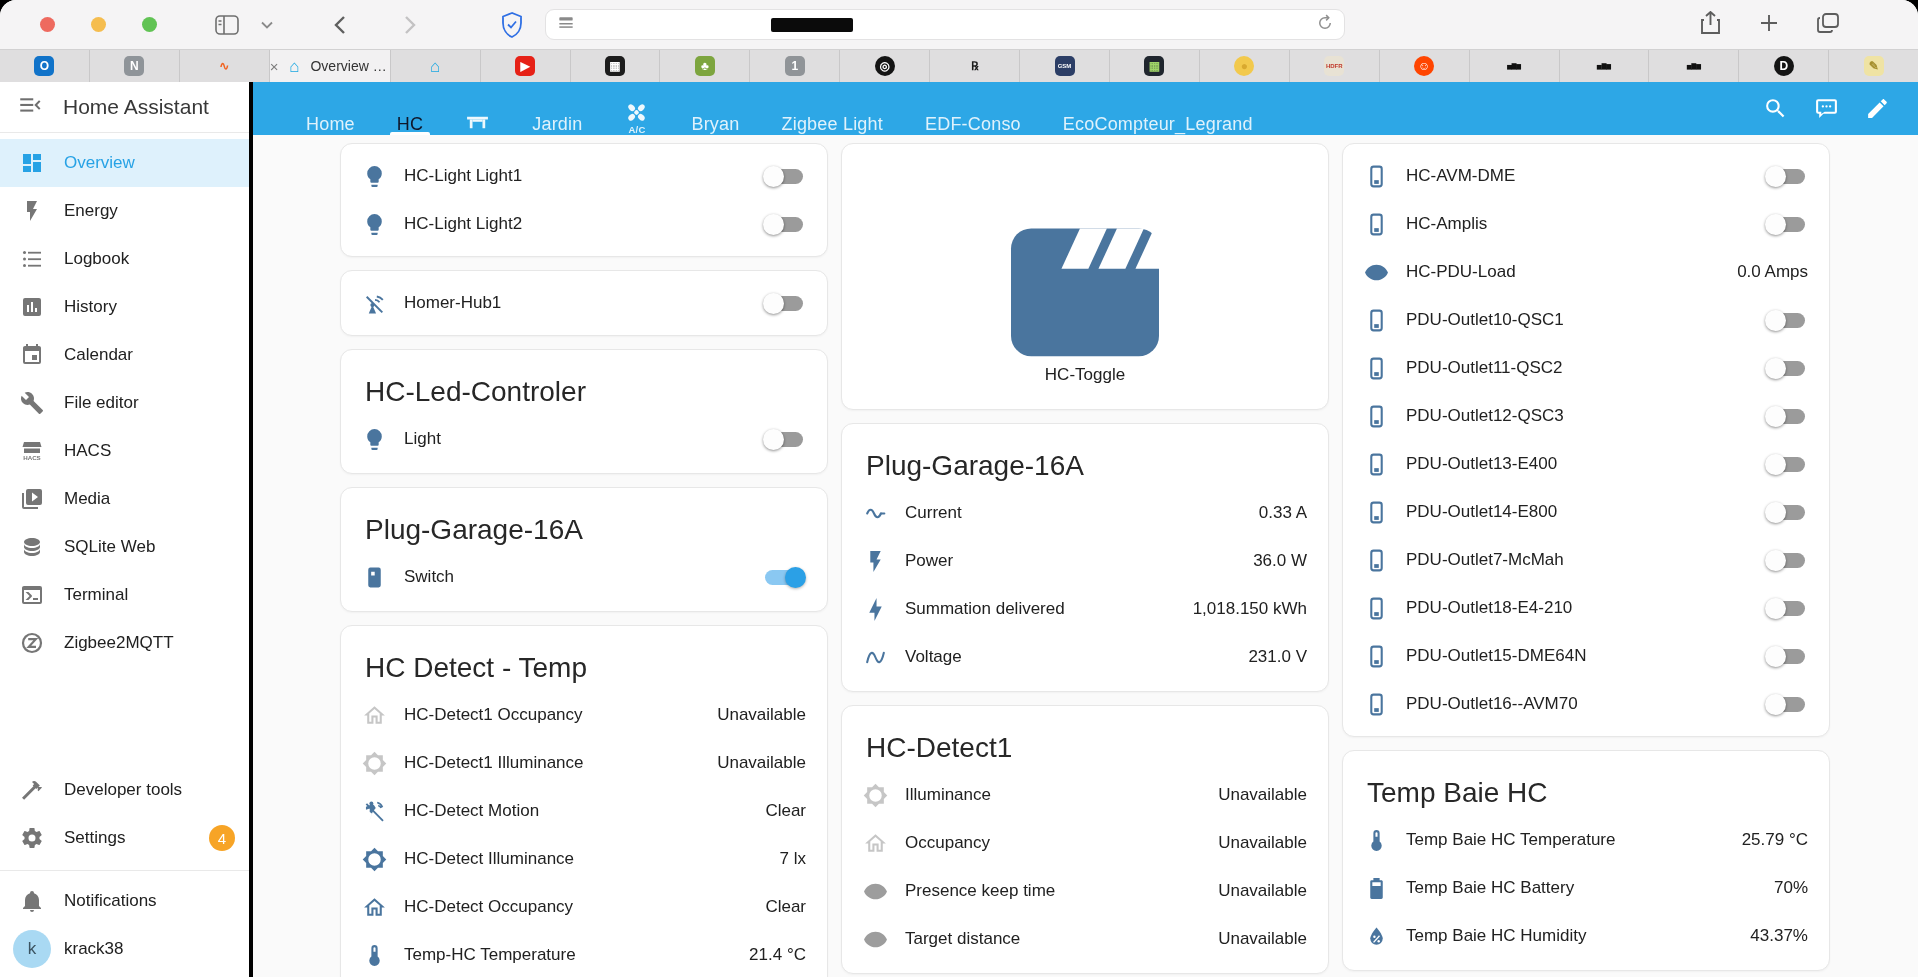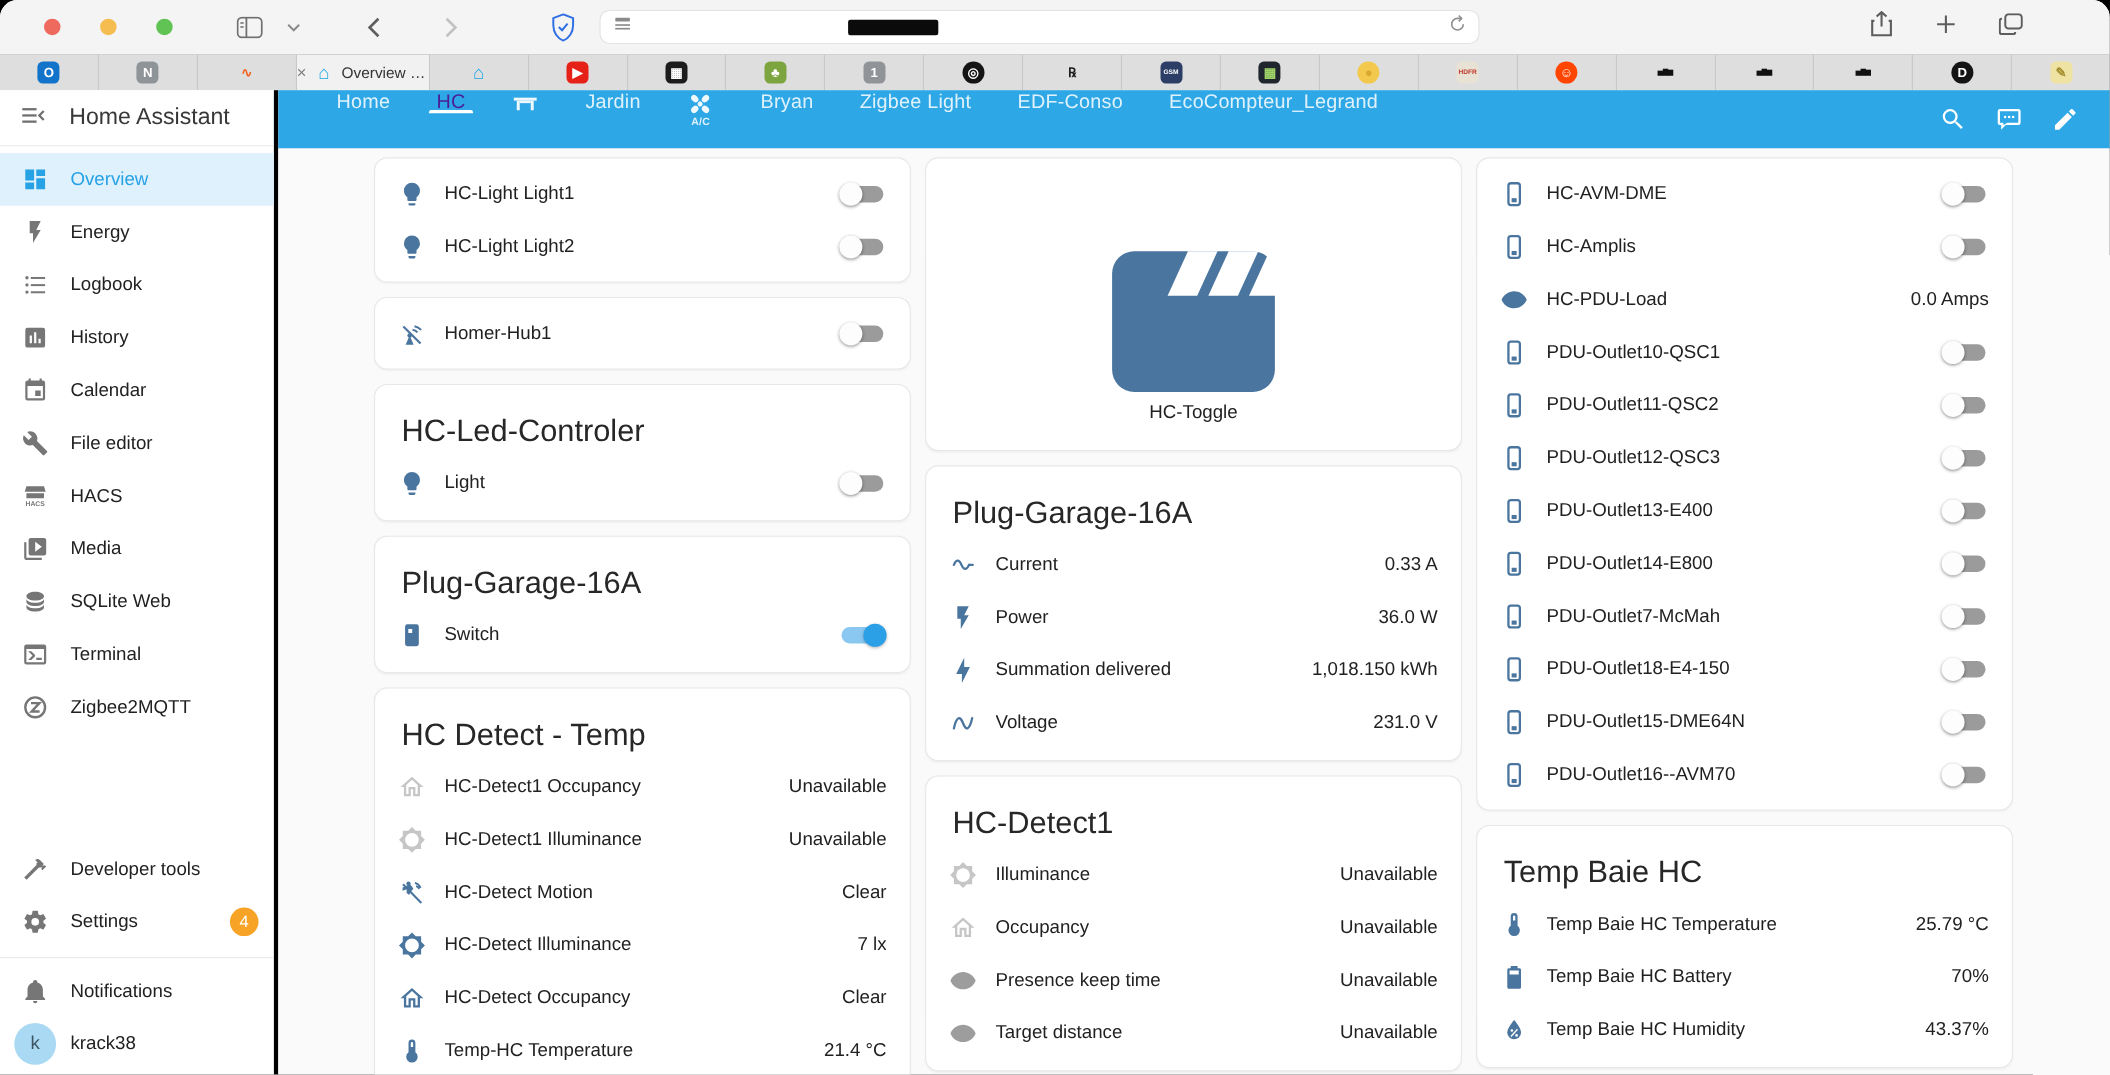--- a/index.html
+++ b/index.html
@@ -55,21 +55,21 @@
   .sb-divider { border-top:1px solid #e9e9e9; margin:8px 0 6px; }
   .avatar { width:38px; height:38px; border-radius:50%; background:#a9d9f3; color:#3b5360;
     display:flex; align-items:center; justify-content:center; font-size:17px; margin-left:-7px; }
   .sb-user { gap:13px; }
   .sb-footer { padding-bottom:4px; }
 
   .main { flex:1; display:flex; flex-direction:column; min-width:0; }
   .ha-header { flex:0 0 53px; background:var(--ha-blue,#2da7e6); display:flex; align-items:stretch; padding-left:32px; }
   .nav-tab { display:flex; flex-direction:column; align-items:center; justify-content:center;
     padding:0 21px; font-size:18px; font-weight:500; letter-spacing:.2px; color:rgba(255,255,255,.85); position:relative; }
-  .nav-tab.active { color:#4c1d95; }
+  .nav-tab.active { color:#0f172a; }
   .nav-tab.active::after { content:""; position:absolute; bottom:0; left:14px; right:14px; height:3px;
     background:#fff; border-radius:2px 2px 0 0; }
   .nav-tab .ic { width:25px; height:25px; color:rgba(255,255,255,.92); fill:currentColor; }
   .nav-sub { font-size:9.5px; font-weight:700; margin-top:-1px; }
   .ha-actions { margin-left:auto; display:flex; align-items:center; gap:26px; padding-right:28px; color:#fff; }
   .ha-actions .ic { width:25px; height:25px; fill:currentColor; }
 
   
   .content { flex:1; overflow:hidden; background:#fafafa; padding:8px 88px 0 87px;
     display:grid; grid-template-columns:488px 488px 488px; gap:13px; align-content:start; }
@@ -356,21 +356,21 @@
           </div>
           <div class="sb-item sb-user">
             <span class="avatar">k</span>
             <span>krack38</span>
           </div>
         </nav>
     </aside>
 
     <div class="main">
       <header class="ha-header">
-        <div style="display:flex;align-items:flex-start" id="navTabs">
+        <div style="display:flex;align-items:flex-end" id="navTabs">
             <div class="nav-tab">
               <span>Home</span>
             </div>
             <div class="nav-tab active">
               <span>HC</span>
             </div>
             <div class="nav-tab">
               <svg viewBox="0 0 24 24" class="ic" fill="currentColor">
                 <rect x="2" y="6.5" width="20" height="2.6"></rect>
                 <rect x="4.6" y="9.1" width="2.6" height="8.4"></rect>
@@ -697,21 +697,21 @@
                 <span class="row-label">PDU-Outlet7-McMah</span>
                 <div class="toggle">
                   <div class="knob"></div>
                 </div>
               </div>
               <div class="row">
                 <svg viewBox="0 0 24 24" class="ic" fill="currentColor">
                   <rect x="7" y="2.5" width="10" height="19" rx="2.2" fill="none" stroke="currentColor" stroke-width="2"></rect>
                   <rect x="9.8" y="15.5" width="4.4" height="3.6"></rect>
                 </svg>
-                <span class="row-label">PDU-Outlet18-E4-150</span>
+                <span class="row-label">PDU-Outlet18-E4-210</span>
                 <div class="toggle">
                   <div class="knob"></div>
                 </div>
               </div>
               <div class="row">
                 <svg viewBox="0 0 24 24" class="ic" fill="currentColor">
                   <rect x="7" y="2.5" width="10" height="19" rx="2.2" fill="none" stroke="currentColor" stroke-width="2"></rect>
                   <rect x="9.8" y="15.5" width="4.4" height="3.6"></rect>
                 </svg>
                 <span class="row-label">PDU-Outlet15-DME64N</span>

